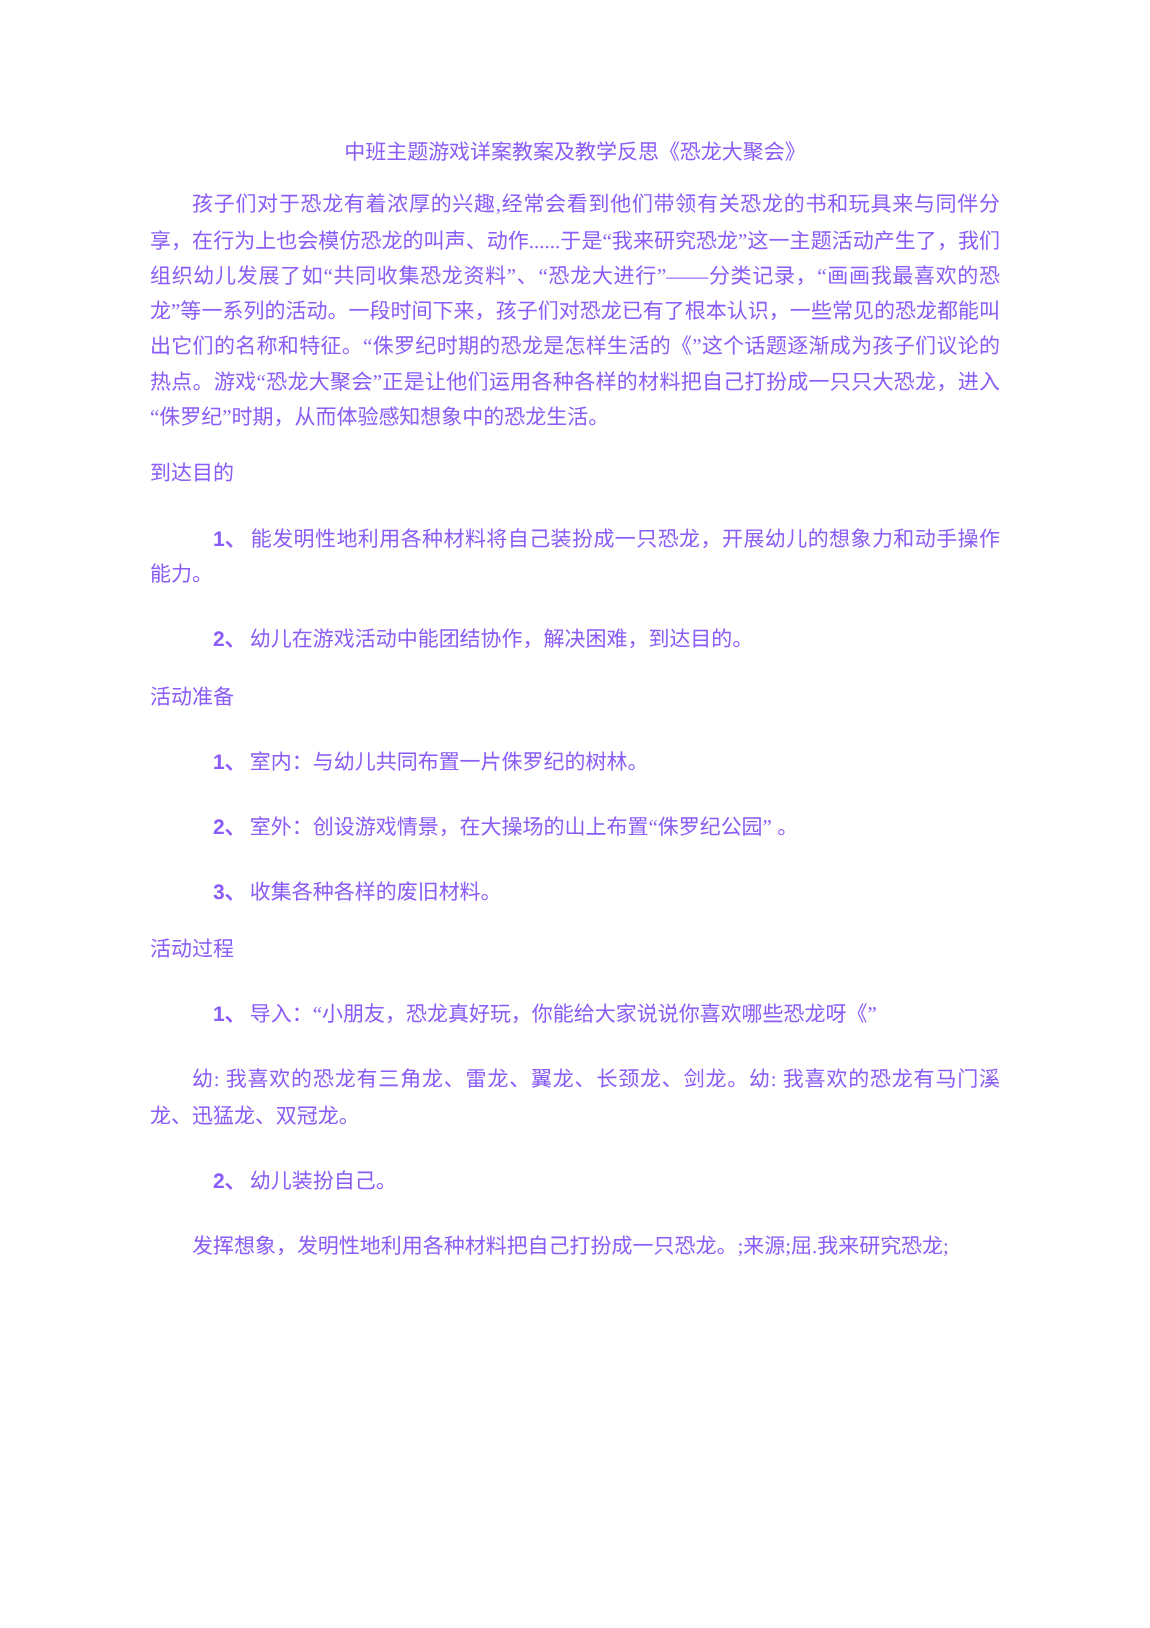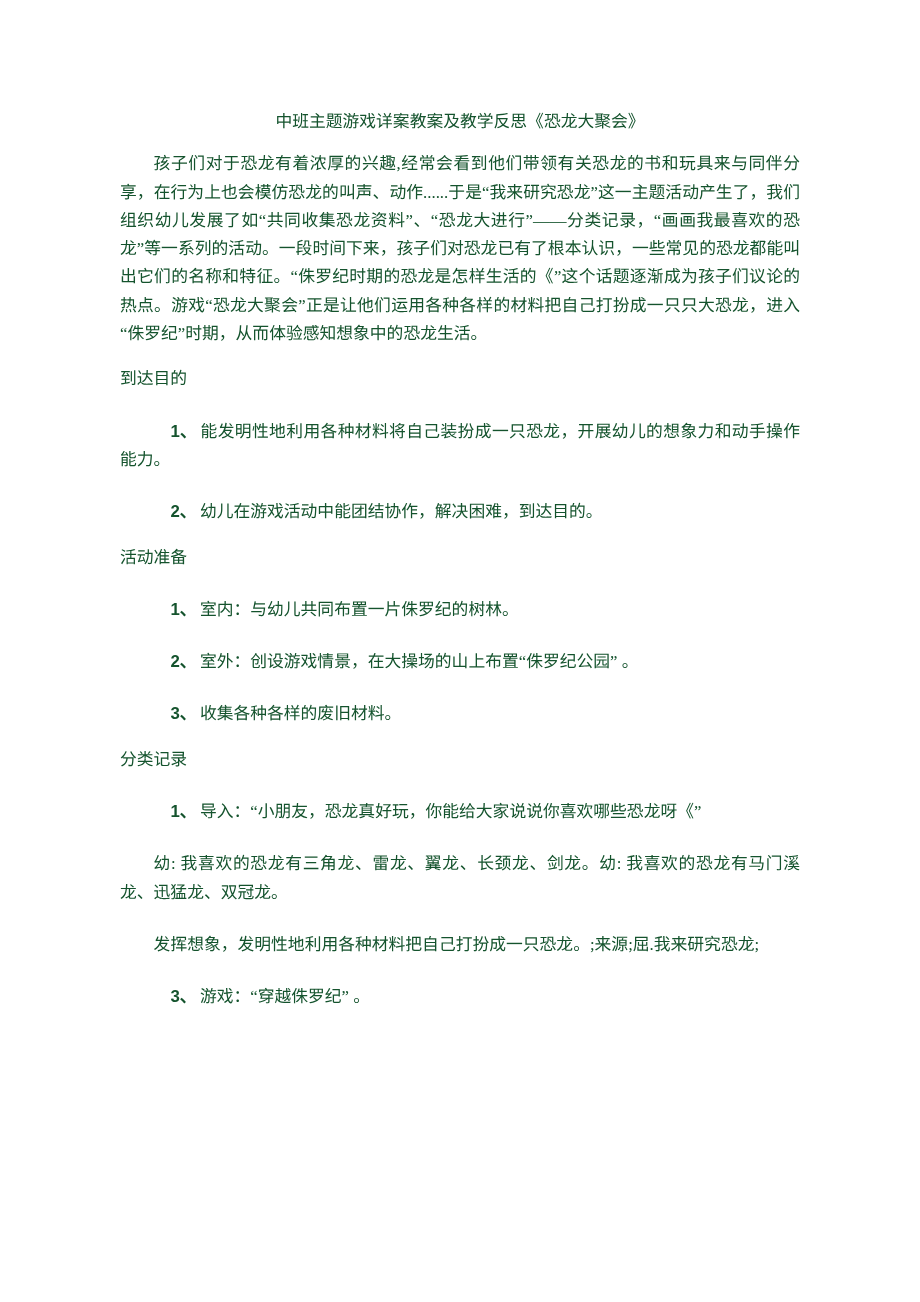--- a/index.html
+++ b/index.html
@@ -12,21 +12,21 @@
     width: 920px;
     height: 1302px;
     margin: 0 auto;
     background: #ffffff;
     box-sizing: border-box;
     padding: 108px 120px 0 120px;
     overflow: hidden;
     font-family: "Liberation Serif", "DejaVu Serif", serif;
     font-size: 16.8px;
     line-height: 28.3px;
-    color: #14532d;
+    color: #8b5cf6;
   }
   .doc-title {
     margin: 0 0 14px 0;
     text-align: center;
     font-weight: normal;
     font-size: 16.8px;
     line-height: 28.3px;
   }
   p {
     margin: 0 0 24px 0;
@@ -64,26 +64,26 @@
   <p class="num-p"><span class="num">2、</span><span>幼儿在游戏活动中能团结协作，解决困难，到达目的。</span></p>
 
   <p class="head-p">活动准备</p>
 
   <p class="num-p"><span class="num">1、</span><span>室内：与幼儿共同布置一片侏罗纪的树林。</span></p>
 
   <p class="num-p"><span class="num">2、</span><span>室外：创设游戏情景，在大操场的山上布置“侏罗纪公园” 。</span></p>
 
   <p class="num-p"><span class="num">3、</span><span>收集各种各样的废旧材料。</span></p>
 
-  <p class="head-p">分类记录</p>
+  <p class="head-p">活动过程</p>
 
   <p class="num-p"><span class="num">1、</span><span>导入：“小朋友，恐龙真好玩，你能给大家说说你喜欢哪些恐龙呀《”</span></p>
 
   <p class="body-p">幼: 我喜欢的恐龙有三角龙、雷龙、翼龙、长颈龙、剑龙。幼: 我喜欢的恐龙有马门溪龙、迅猛龙、双冠龙。</p>
 
 
+  <p class="num-p"><span class="num">2、</span><span>幼儿装扮自己。</span></p>
 
   <p class="body-p">发挥想象，发明性地利用各种材料把自己打扮成一只恐龙。;来源;屈.我来研究恐龙;</p>
 
-  <p class="num-p"><span class="num">3、</span><span>游戏：“穿越侏罗纪” 。</span></p>
 
 
 </div>
 
 </body></html>

